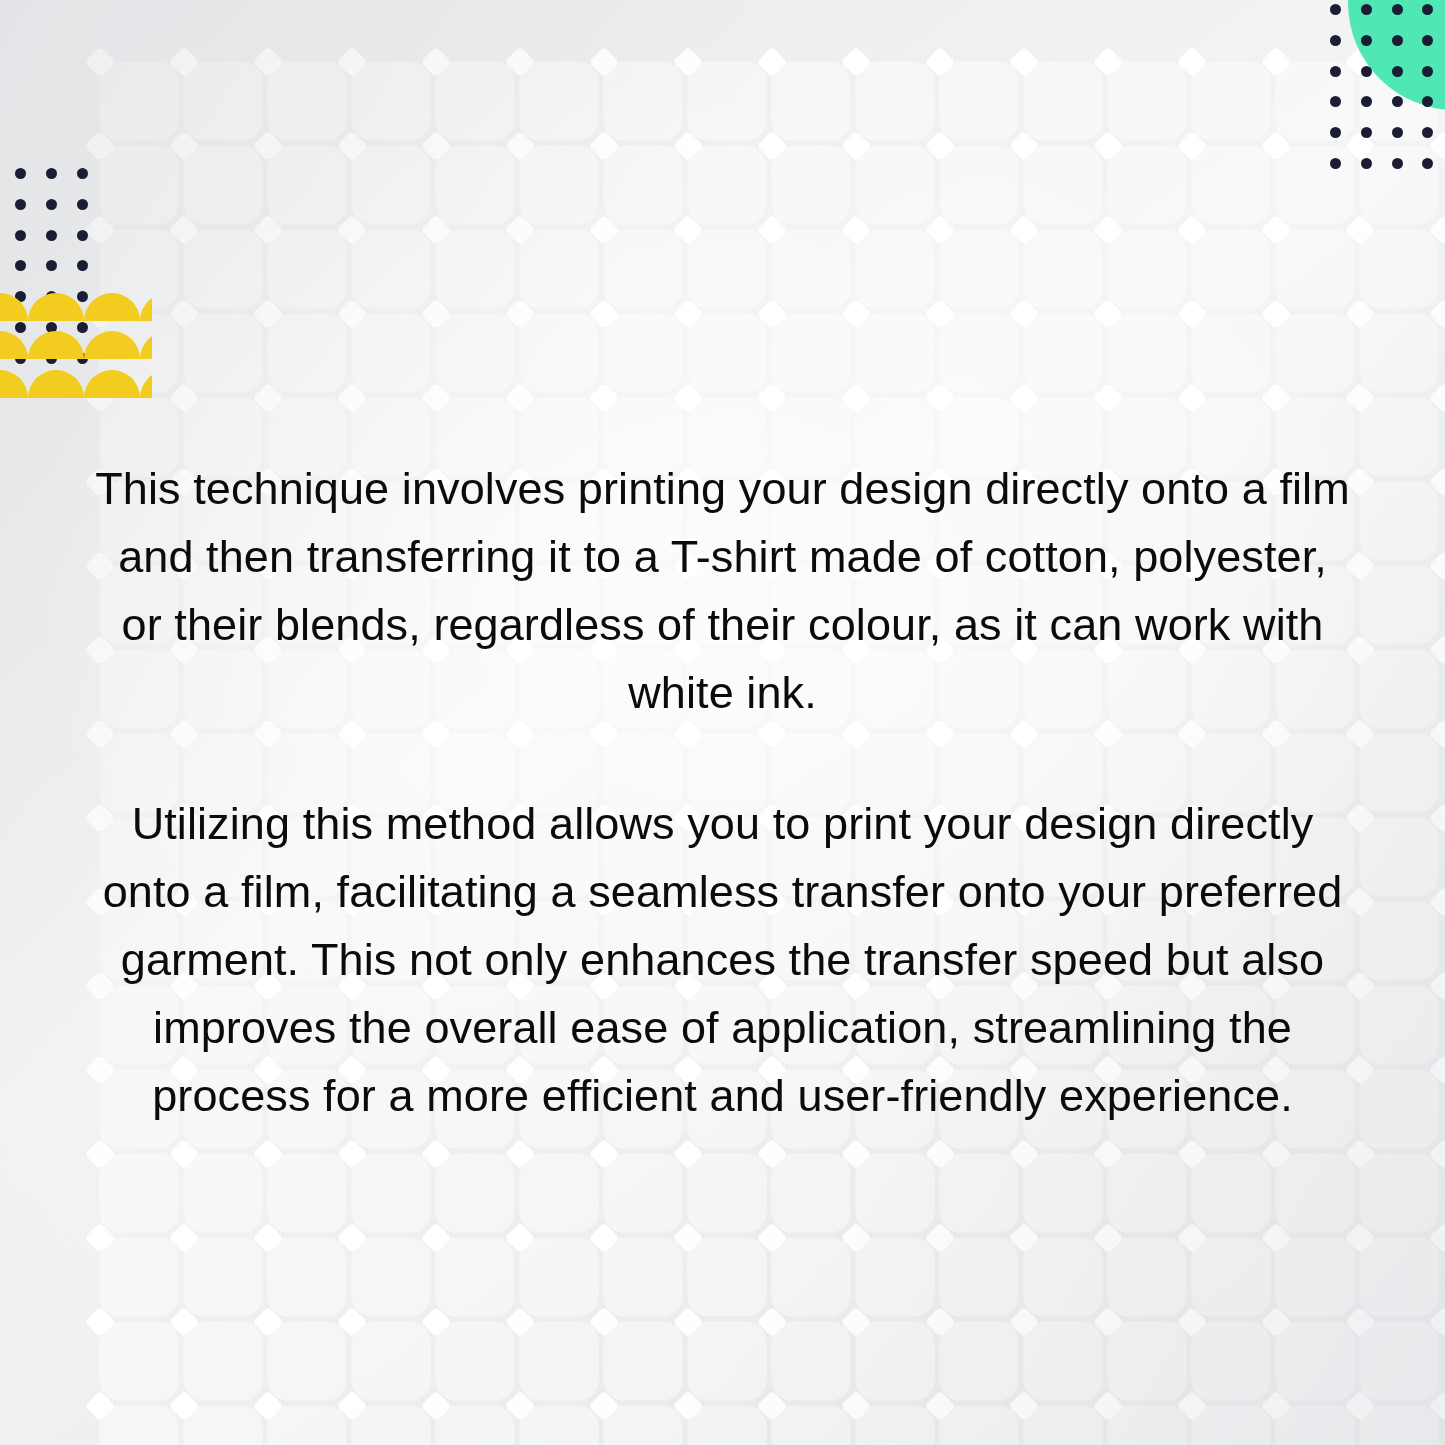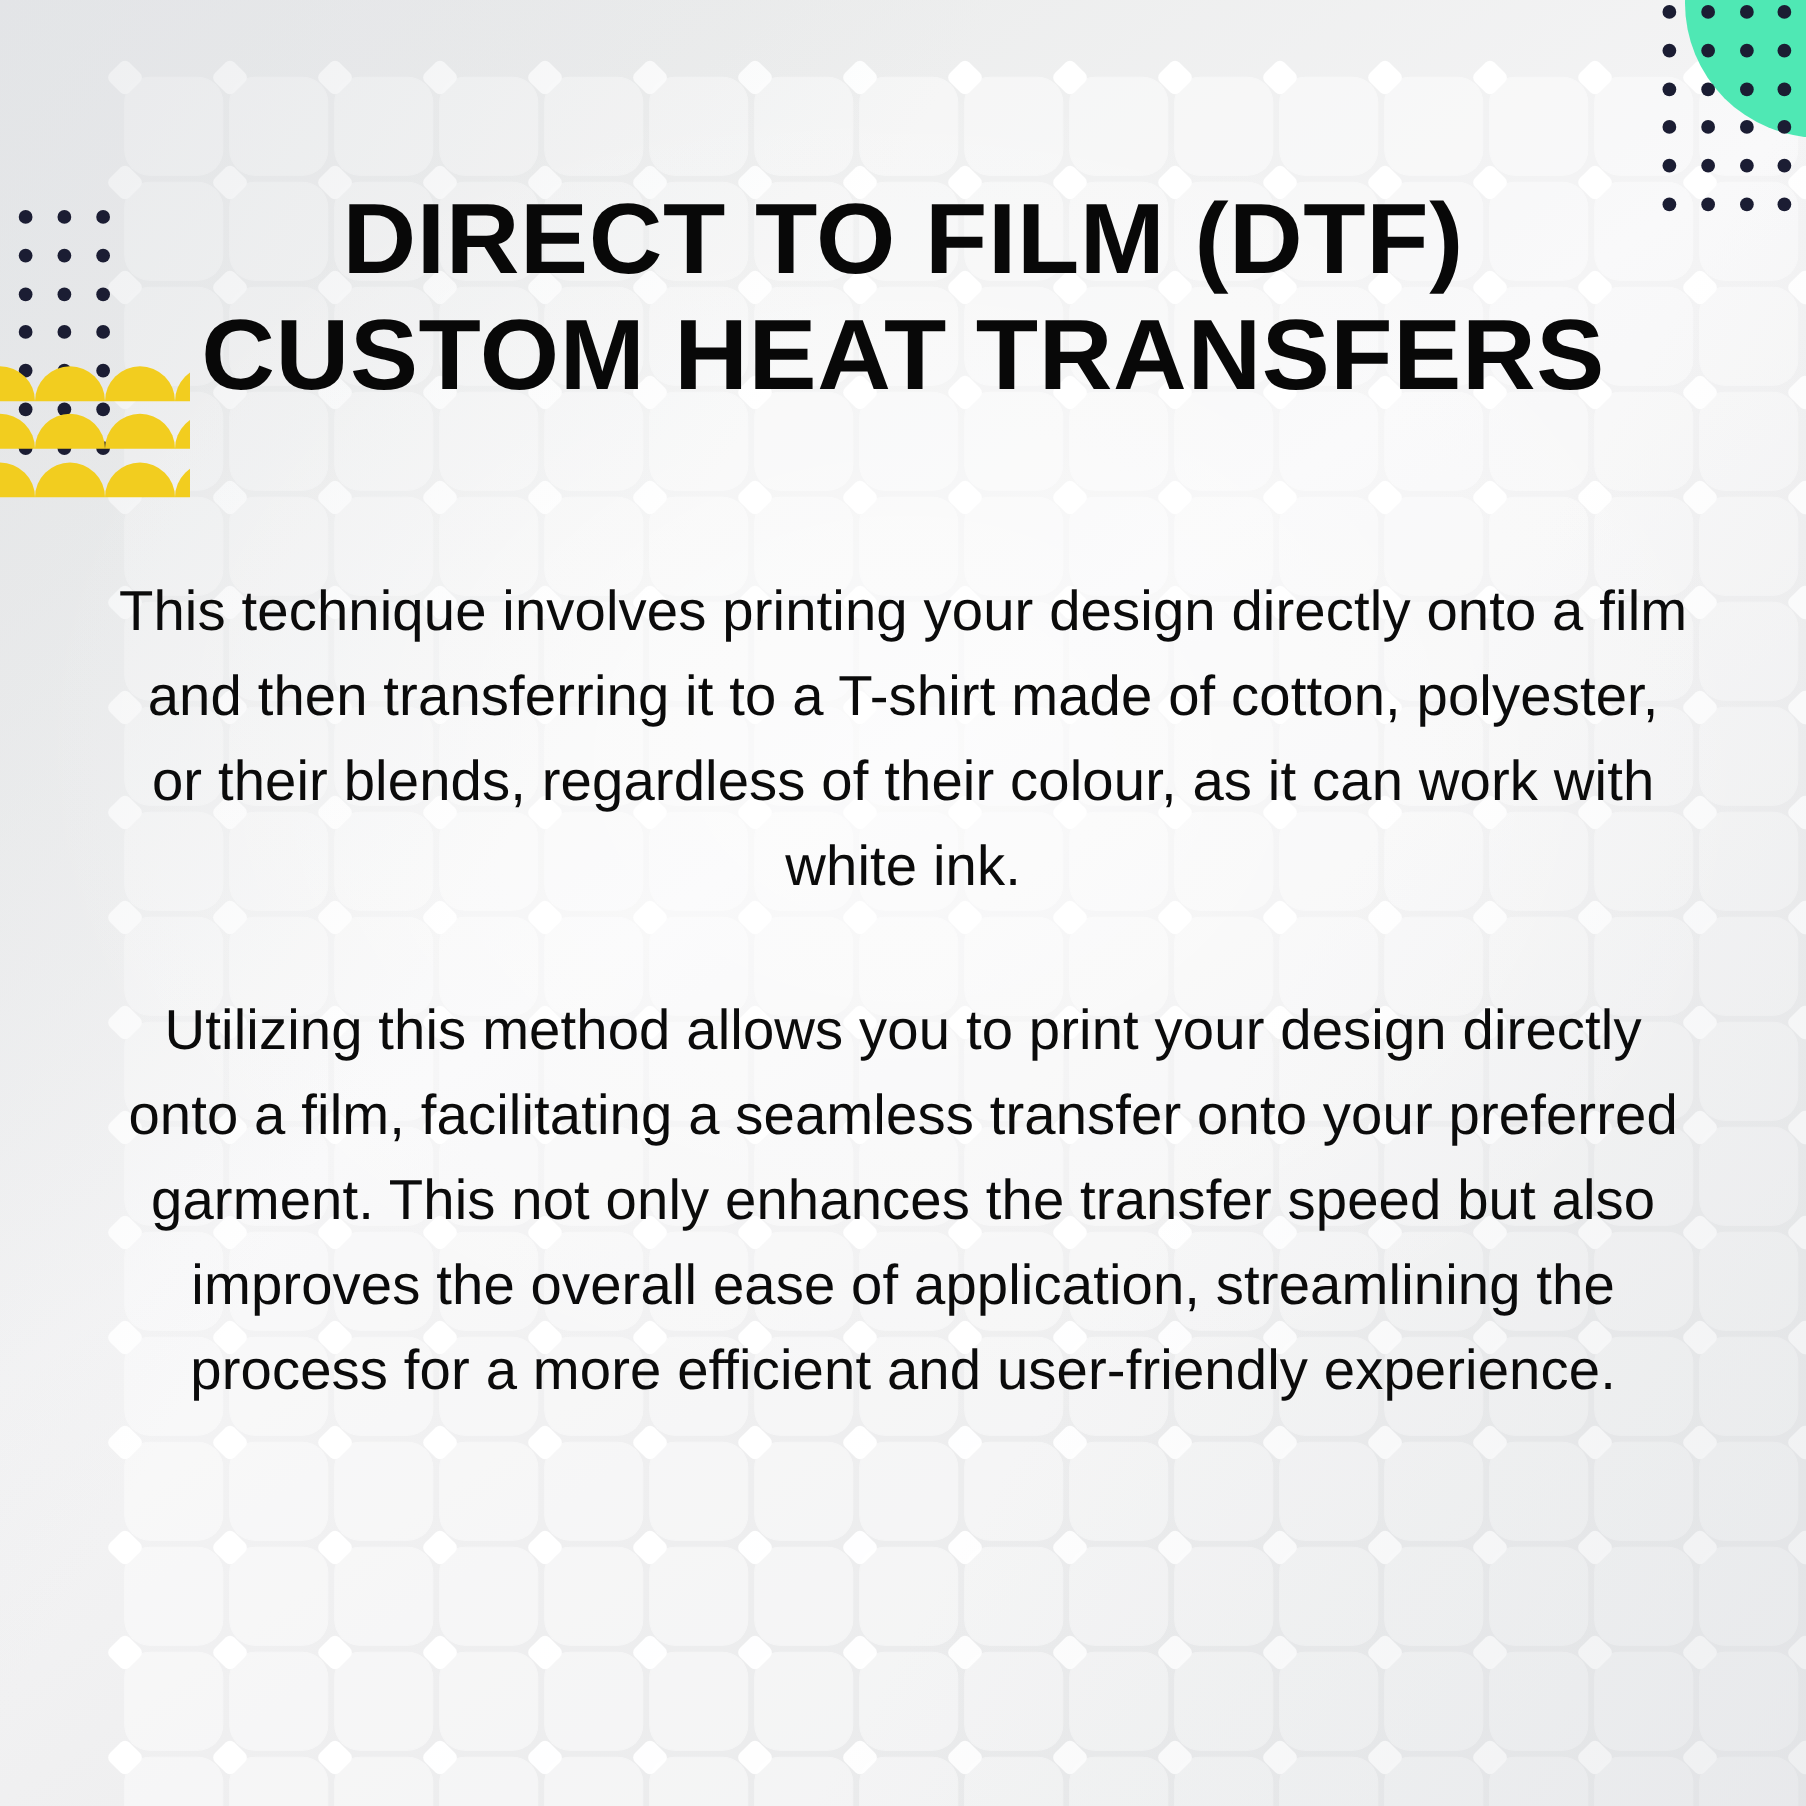--- a/index.html
+++ b/index.html
@@ -771,26 +771,20 @@
       <div class="half-circle" style="left: 112px; top: 49px;"></div>
       <div class="half-circle" style="left: 168px; top: 49px;"></div>
       <div class="half-circle" style="left: 0px; top: 87.5px;"></div>
       <div class="half-circle" style="left: 56px; top: 87.5px;"></div>
       <div class="half-circle" style="left: 112px; top: 87.5px;"></div>
       <div class="half-circle" style="left: 168px; top: 87.5px;"></div>
     </div>
 
   <div class="content">
 
-    <div class="headline-wrap">
-      <h1 class="headline">
-        <span class="headline-line">DIRECT TO FILM (DTF)</span>
-        <span class="headline-line">CUSTOM HEAT TRANSFERS</span>
-      </h1>
-    </div>
 
     <div class="body-block body-p1">
       <p class="body-text">This technique involves printing your design directly onto a film and then transferring it to a T-shirt made of cotton, polyester, or their blends, regardless of their colour, as it can work with white ink.</p>
     </div>
 
     <div class="body-block body-p2">
       <p class="body-text wide">Utilizing this method allows you to print your design directly onto a film, facilitating a seamless transfer onto your preferred garment. This not only enhances the transfer speed but also improves the overall ease of application, streamlining the process for a more efficient and user-friendly experience.</p>
     </div>
 
   </div>

